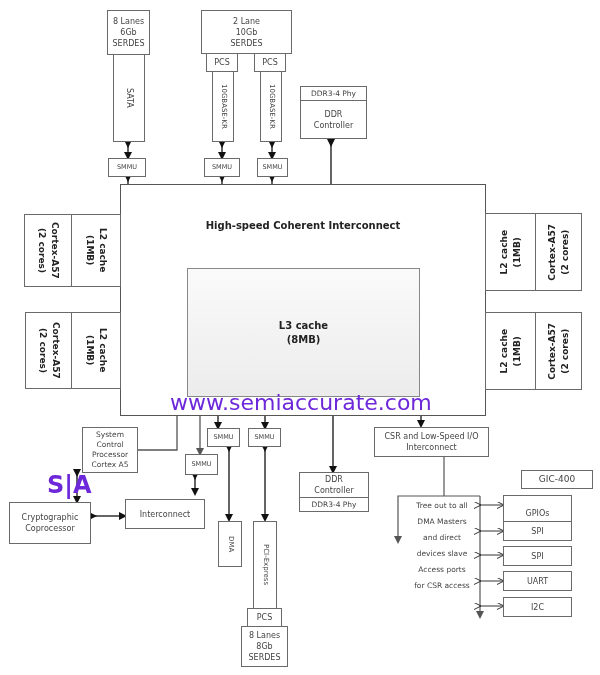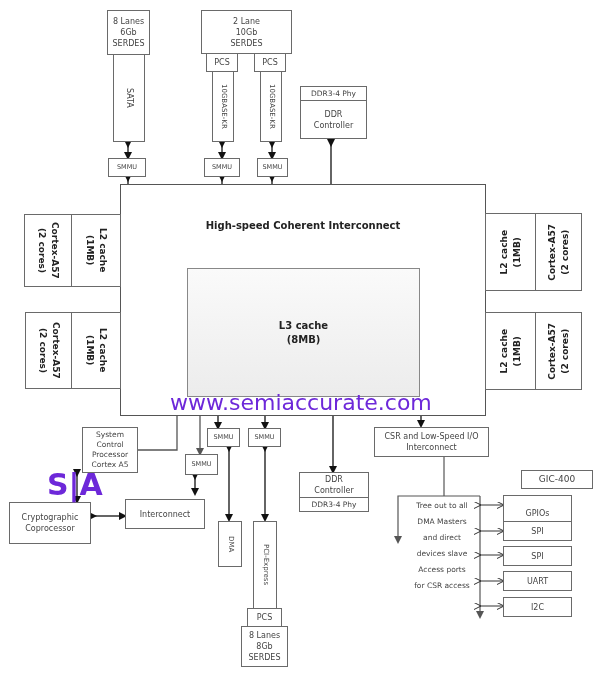--- a/index.html
+++ b/index.html
@@ -170,13 +170,13 @@
 Access ports
 for CSR access</div>
 <div class="box" style="left:521px;top:470px;width:72px;height:19px;font-size:9px;">GIC-400</div>
 <div class="box" style="left:503px;top:495px;width:69px;height:36px;">GPIOs</div>
 <div class="box" style="left:503px;top:521px;width:69px;height:20px;">SPI</div>
 <div class="box" style="left:503px;top:546px;width:69px;height:20px;">SPI</div>
 <div class="box" style="left:503px;top:571px;width:69px;height:20px;">UART</div>
 <div class="box" style="left:503px;top:597px;width:69px;height:20px;">I2C</div>
 
 <div class="wm" style="left:170px;top:390px;font-size:22px;line-height:26px;">www.semiaccurate.com</div>
-<div class="wm" style="left:47px;top:470px;font-size:30px;font-weight:bold;line-height:30px;">S|A</div>
+<div class="wm" style="left:47px;top:470px;font-size:24px;font-weight:bold;line-height:30px;">S|A</div>
 
 </body></html>

